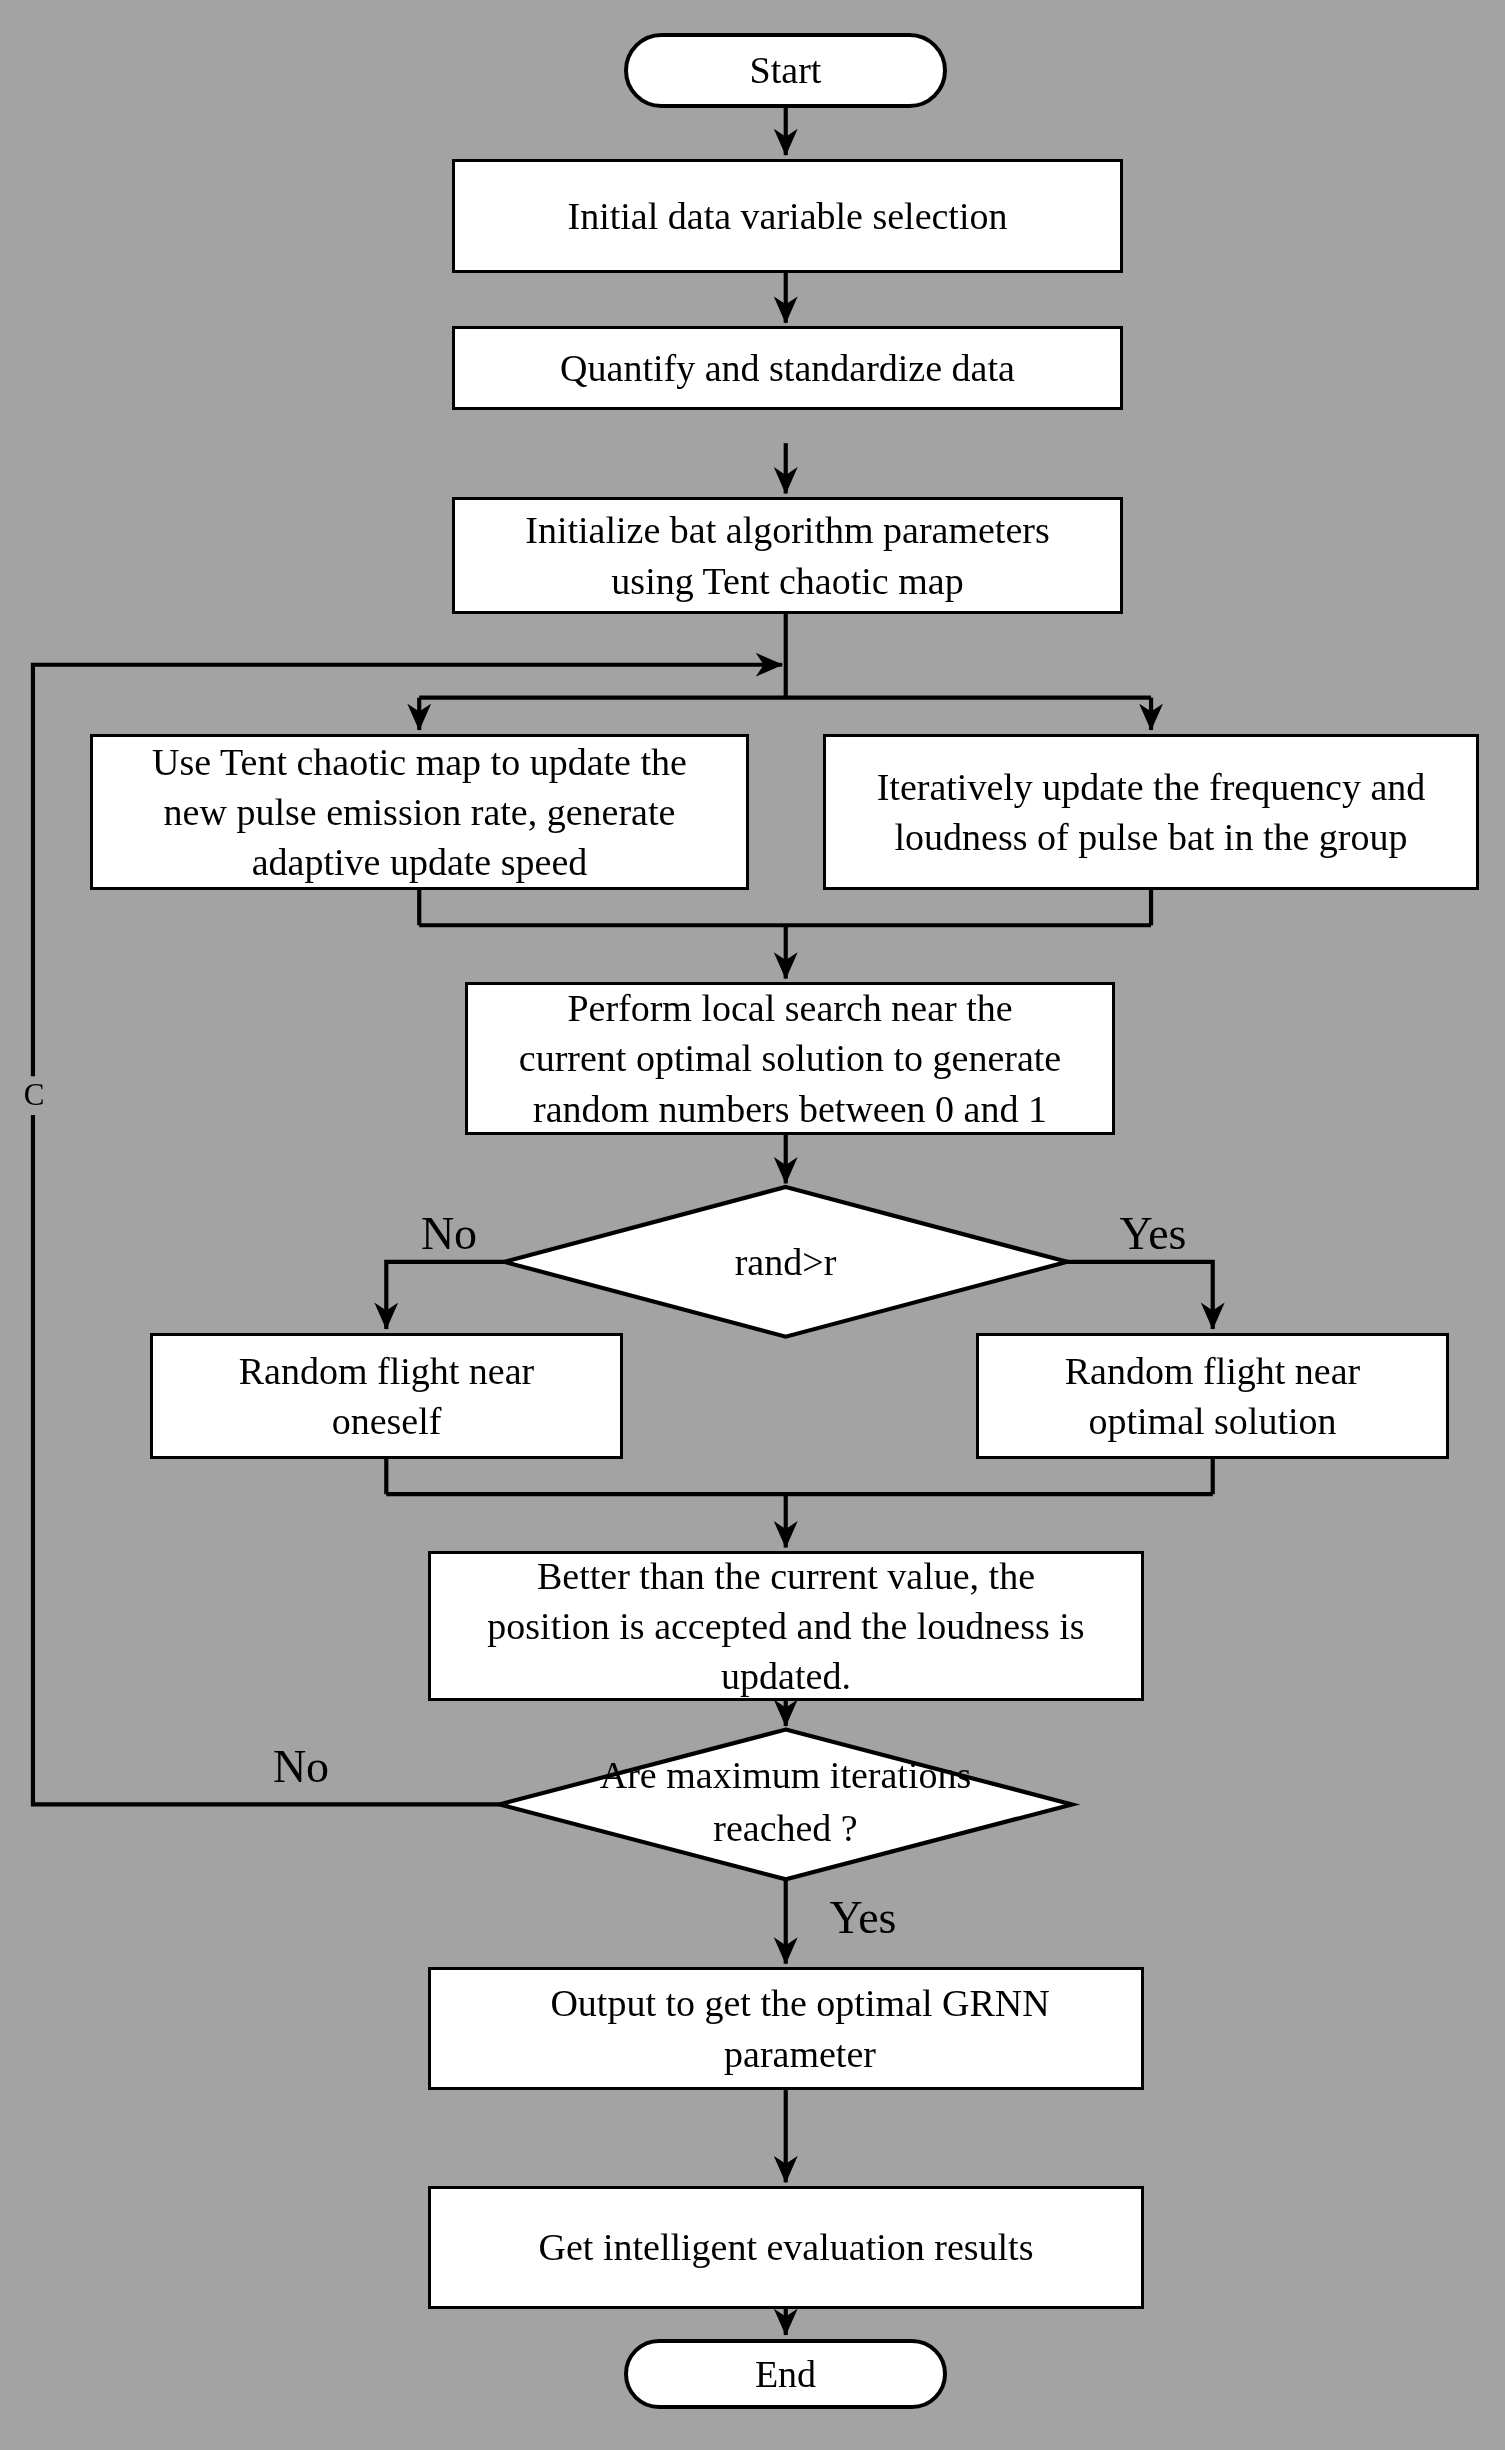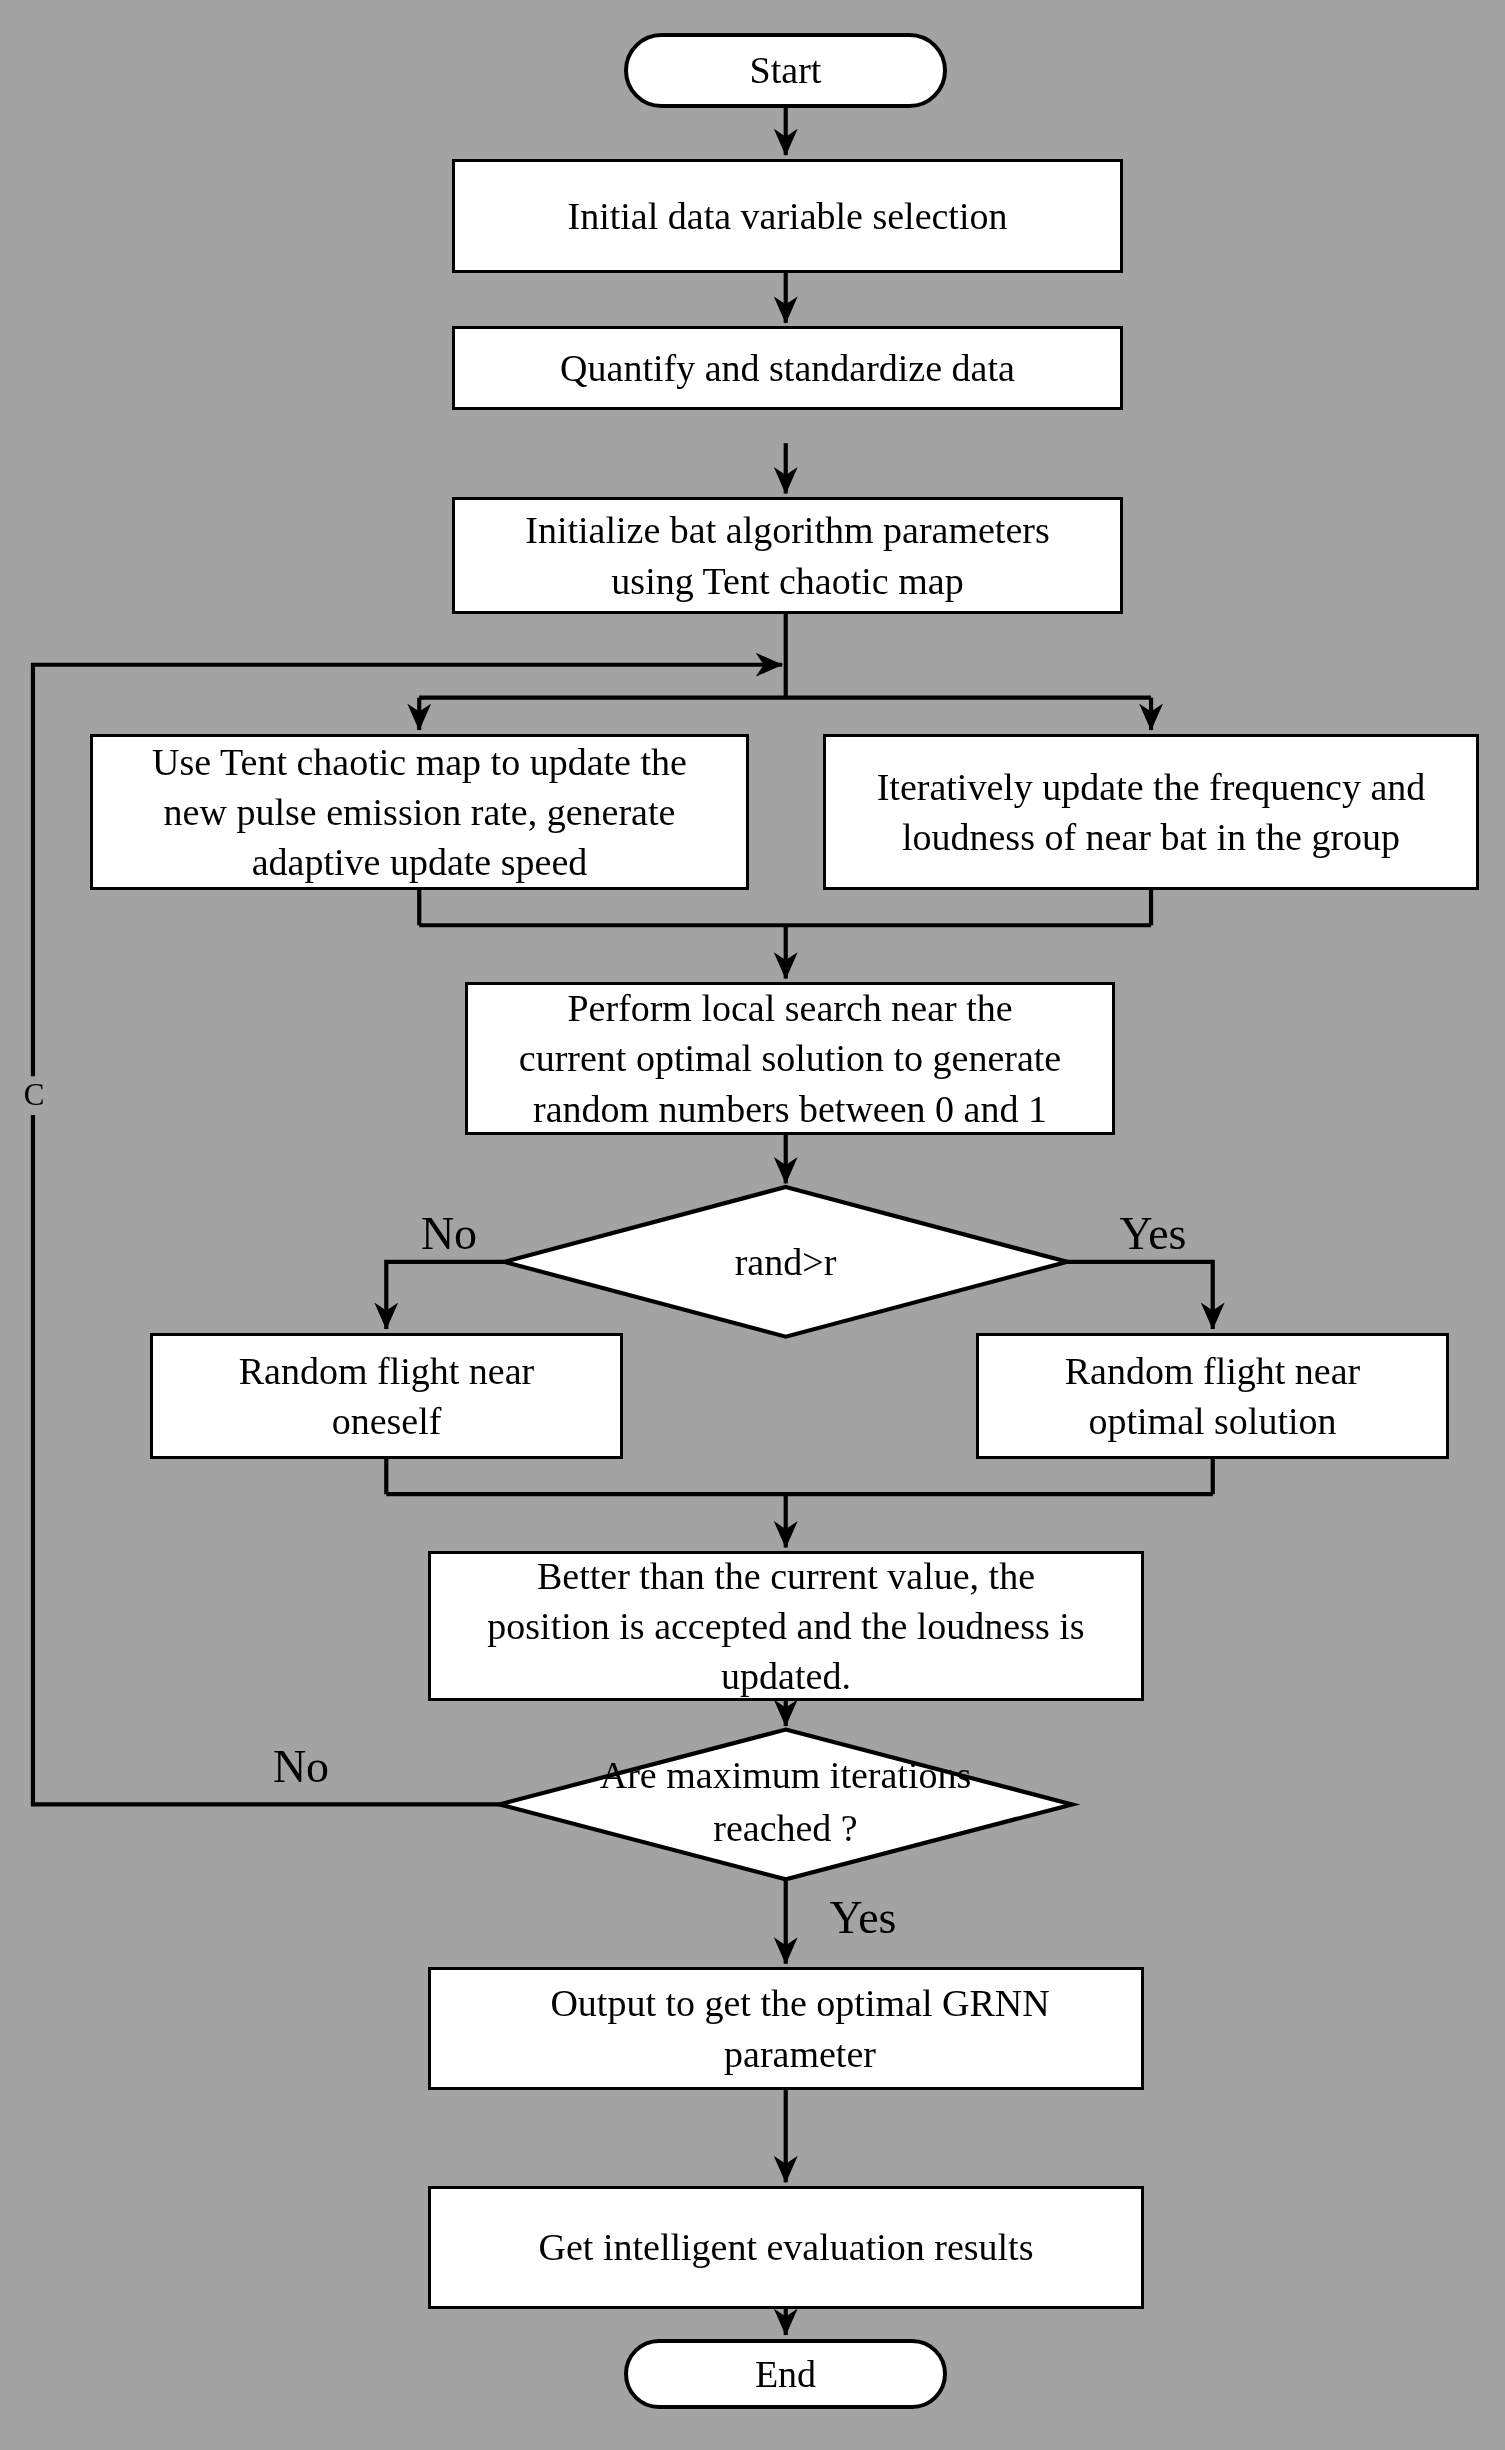--- a/index.html
+++ b/index.html
@@ -110,21 +110,21 @@
   <div class="node process" style="left:452px;  top:326px;  width:671px; height:84px;">Quantify and standardize data</div>
 
   <div class="node process" style="left:452px;  top:497px;  width:671px; height:117px;">Initialize bat algorithm parameters
 using Tent chaotic map</div>
 
   <div class="node process" style="left:90px;  top:734px; width:659px; height:156px;">Use Tent chaotic map to update the
 new pulse emission rate, generate
 adaptive update speed</div>
 
   <div class="node process" style="left:823px; top:734px; width:656px; height:156px;">Iteratively update the frequency and
-loudness of near bat in the group</div>
+loudness of pulse bat in the group</div>
 
   <div class="node process" style="left:465px;  top:982px; width:650px; height:153px;">Perform local search near the
 current optimal solution to generate
 random numbers between 0 and 1</div>
 
   <div class="decision-label" style="left:636px; top:1242px; width:299px; line-height:40px;">rand&gt;r</div>
 
   <div class="node process" style="left:150px;  top:1333px; width:473px;  height:126px;">Random flight near
 oneself</div>
 

